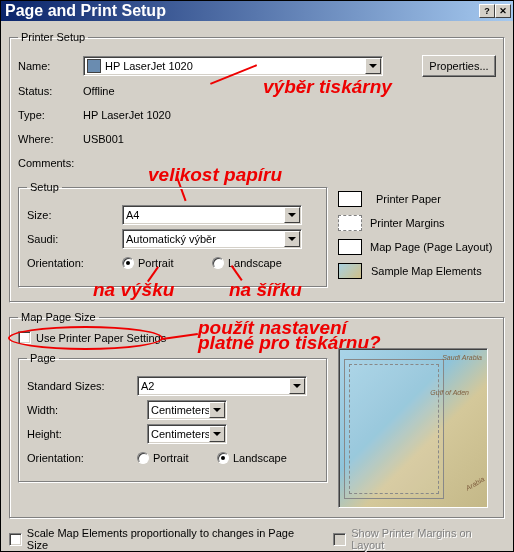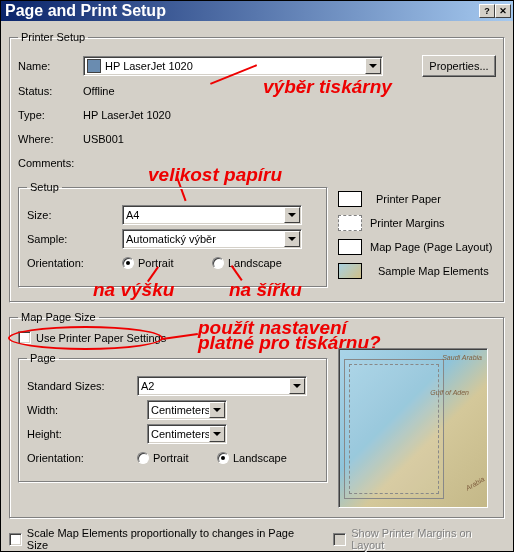--- a/index.html
+++ b/index.html
@@ -92,21 +92,21 @@
         <fieldset style="flex:0 0 310px; margin-top:4px">
           <legend>Setup</legend>
           <div class="row">
             <span class="label" style="width:95px">Size:</span>
             <div class="dropdown" style="width:180px">
               <span>A4</span>
               <div class="dropdown-arrow"></div>
             </div>
           </div>
           <div class="row">
-            <span class="label" style="width:95px">Sample:</span>
+            <span class="label" style="width:95px">Saudi:</span>
             <div class="dropdown" style="width:180px">
               <span>Automatický výběr</span>
               <div class="dropdown-arrow"></div>
             </div>
           </div>
           <div class="row">
             <span class="label" style="width:95px">Orientation:</span>
             <div class="radio" style="width:90px">
               <div class="radio-circle checked"></div>
               <span>Portrait</span>
@@ -128,21 +128,21 @@
               <span>Printer Paper</span>
             </div>
           <div class="row" style="gap:8px">
               <div class="legend-swatch" style="background:#fff;border:1px dashed #808080"></div>
               <span>Printer Margins</span>
             </div>
           <div class="row" style="gap:8px">
               <div class="legend-swatch" style="background:#fff"></div>
               <span>Map Page (Page Layout)</span>
             </div>
-          <div class="row" style="gap:16px">
+          <div class="row" style="gap:9px">
               <div class="legend-swatch" style="background:linear-gradient(135deg,#a8d0e0,#d0c088)"></div>
               <span>Sample Map Elements</span>
             </div>
         </div>
       </div>
     </fieldset>
 
     <fieldset style="margin-top:8px; position:relative">
       <legend>Map Page Size</legend>
 

